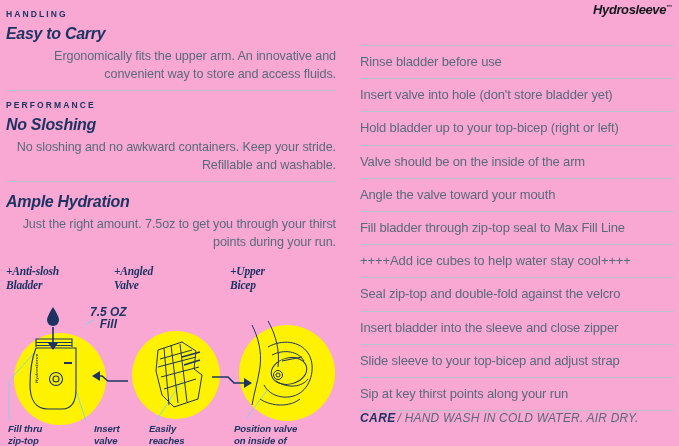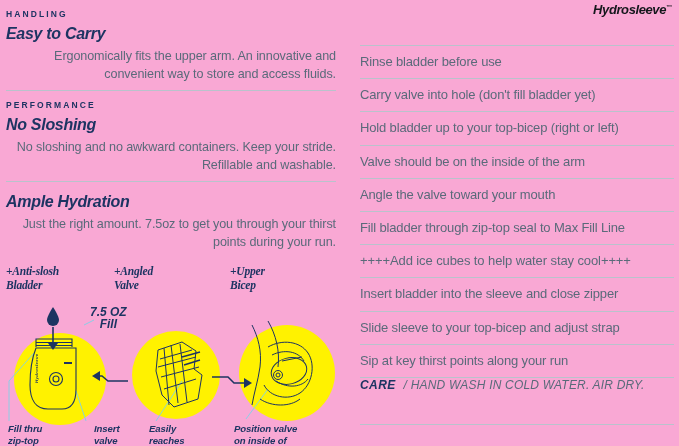--- a/index.html
+++ b/index.html
@@ -183,21 +183,21 @@
     font-weight: bold;
     font-style: italic;
     color: #1d3462;
     letter-spacing: 0.4px;
   }
   .care-row .care-text {
     font-size: 12px;
     font-style: italic;
     color: #5a6a7a;
     letter-spacing: 0.2px;
-    margin-left: 8px;
+    margin-left: 2px;
   }
 </style>
 </head>
 <body>
 
 <div id="page">
 
   <div class="left-col">
 
     <div class="feature">
@@ -312,36 +312,39 @@
   <div class="right-col">
 
     <div class="brand"><span>Hydrosleeve</span><span class="tm">™</span></div>
 
 
     <div class="instr-list">
       <div class="instr-row">
           <span>Rinse bladder before use</span>
         </div>
       <div class="instr-row">
-          <span>Carry valve into hole (don't fill bladder yet)</span>
+          <span>Insert valve into hole (don't store bladder yet)</span>
         </div>
       <div class="instr-row">
           <span>Hold bladder up to your top-bicep (right or left)</span>
         </div>
       <div class="instr-row">
           <span>Valve should be on the inside of the arm</span>
         </div>
       <div class="instr-row">
           <span>Angle the valve toward your mouth</span>
         </div>
       <div class="instr-row">
           <span>Fill bladder through zip-top seal to Max Fill Line</span>
         </div>
       <div class="instr-row ice">
           <span>++++Add ice cubes to help water stay cool++++</span>
+        </div>
+      <div class="instr-row">
+          <span>Seal zip-top and double-fold against the velcro</span>
         </div>
       <div class="instr-row">
           <span>Insert bladder into the sleeve and close zipper</span>
         </div>
       <div class="instr-row">
           <span>Slide sleeve to your top-bicep and adjust strap</span>
         </div>
       <div class="instr-row">
           <span>Sip at key thirst points along your run</span>
         </div>

